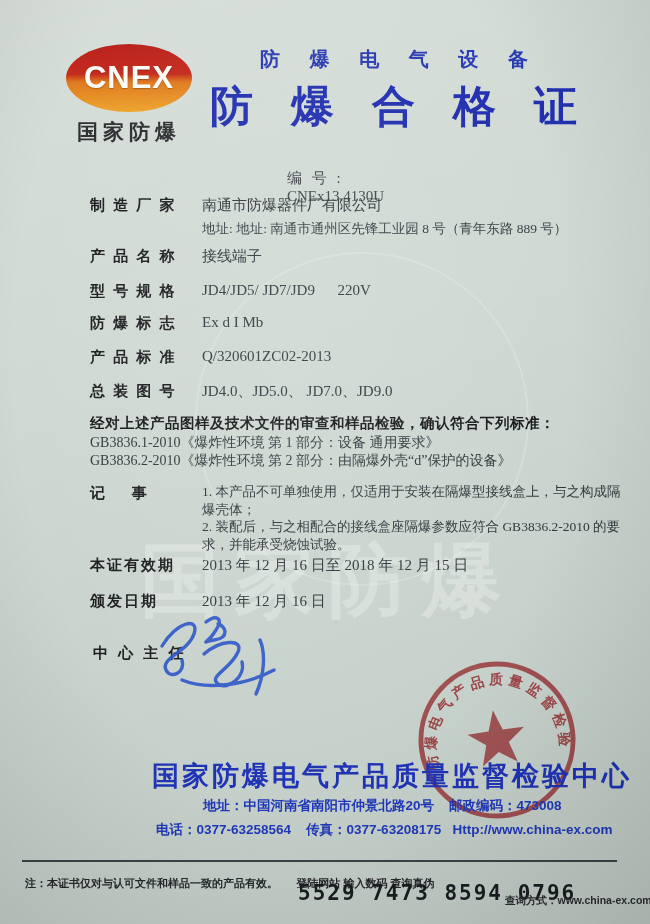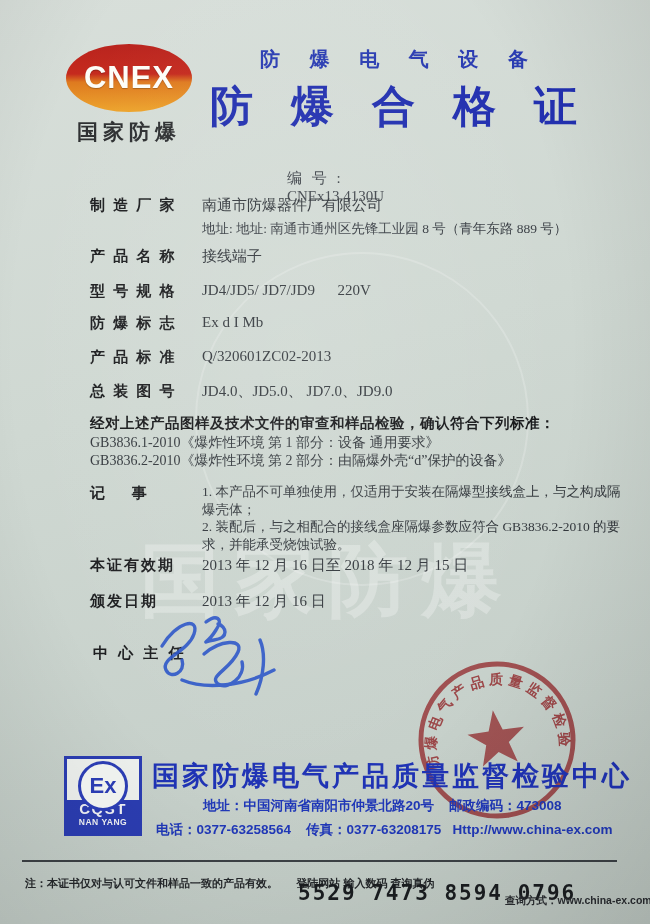--- a/index.html
+++ b/index.html
@@ -142,29 +142,20 @@
     <defs>
       <path id="stampArc" d="M 31.3,116 A 62,62 0 1 1 148.7,116"></path>
     </defs>
     <circle cx="90" cy="90" r="76" fill="none" stroke="#bf3a3f" stroke-width="5" opacity="0.8"></circle>
     <polygon opacity="0.78" fill="#bf3a3f" points="90,60 97.1,80.3 118.5,80.7 101.4,93.7 107.6,114.3 90,102 72.4,114.3 78.6,93.7 61.5,80.7 82.9,80.3"></polygon>
     <text font-size="14" fill="#bf3a3f" opacity="0.85" letter-spacing="4.5" font-family="Liberation Serif, serif" font-weight="bold">
       <textPath href="#stampArc" startOffset="50%" text-anchor="middle">国家防爆电气产品质量监督检验中心</textPath>
     </text>
   </svg>
 
-  <div class="abs exlogo">
-    <div class="circ">
-      <span>Ex</span>
-    </div>
-    <div class="blue">
-      <div class="cqst">CQST</div>
-      <div class="ny">NAN YANG</div>
-    </div>
-  </div>
   <div class="abs orgname">国家防爆电气产品质量监督检验中心</div>
   <div class="abs orgline orgline1">地址：中国河南省南阳市仲景北路20号    邮政编码：473008</div>
   <div class="abs orgline orgline2">电话：0377-63258564    传真：0377-63208175   Http://www.china-ex.com</div>
 
   <div class="abs rule"></div>
 
   <div class="abs note">注：本证书仅对与认可文件和样品一致的产品有效。      登陆网站 输入数码 查询真伪</div>
   <div class="abs code">5529 7473 8594 0796</div>
   <div class="abs query">查询方式：www.china-ex.com</div>
 

